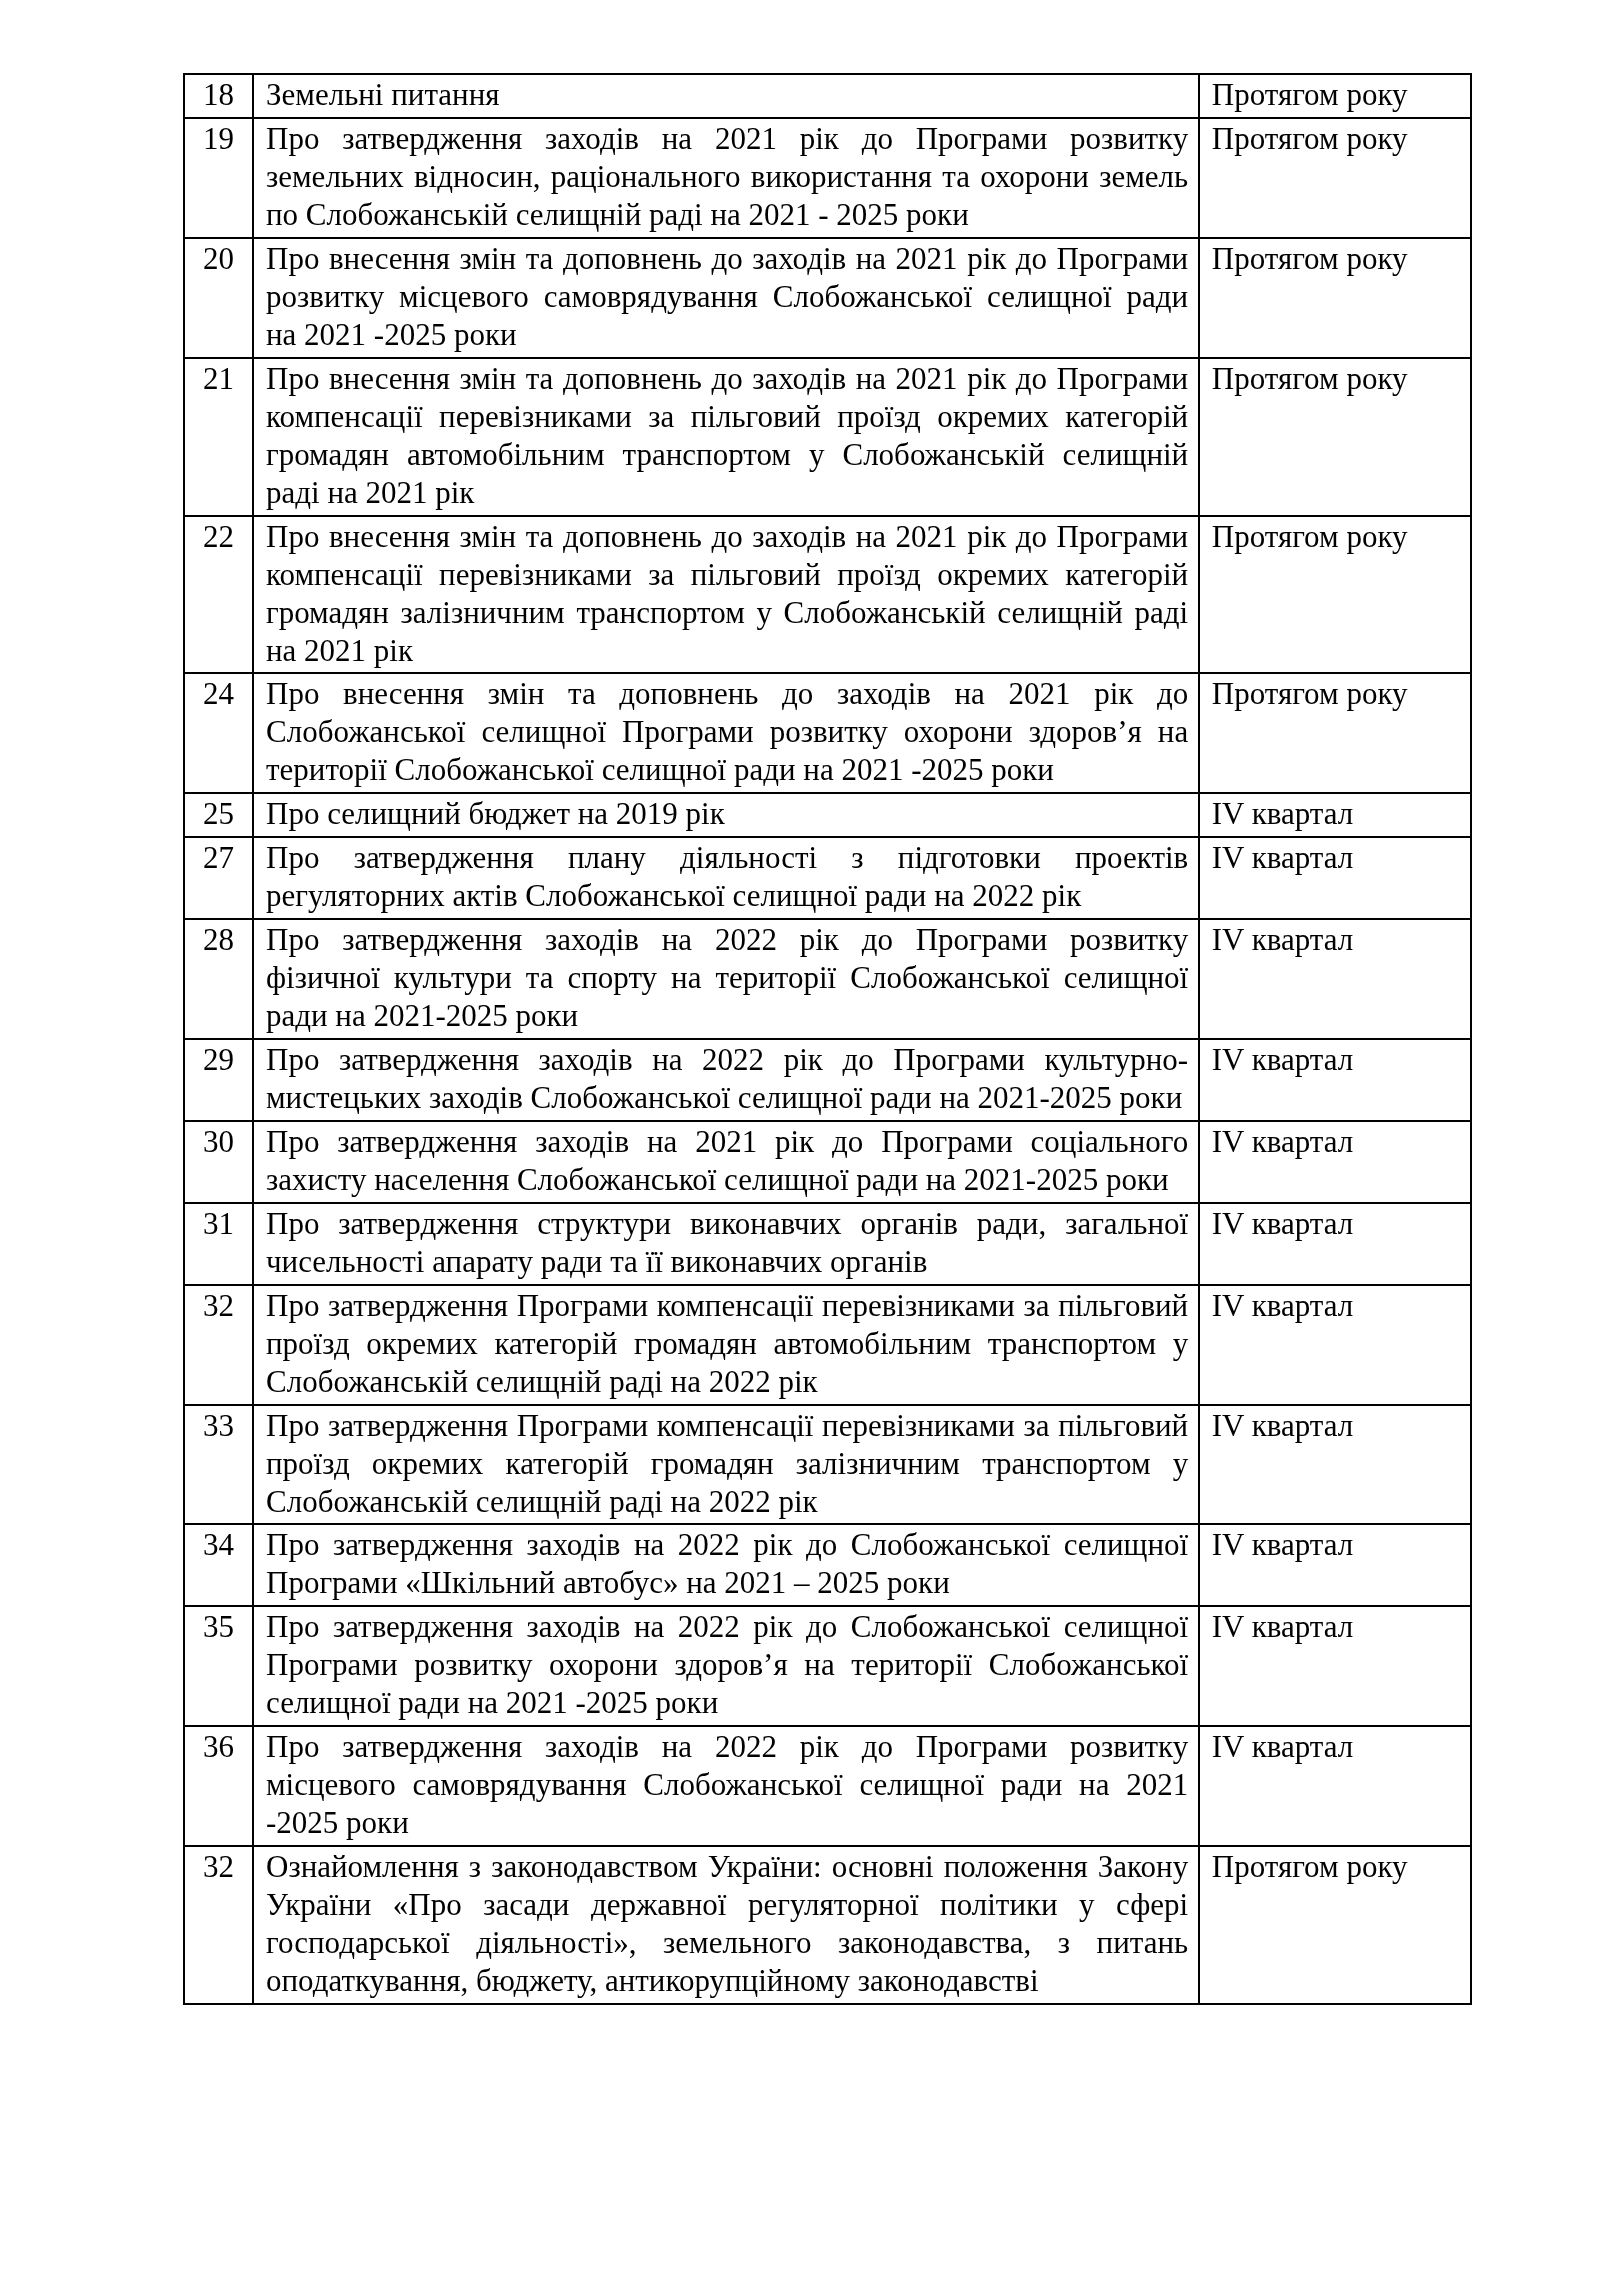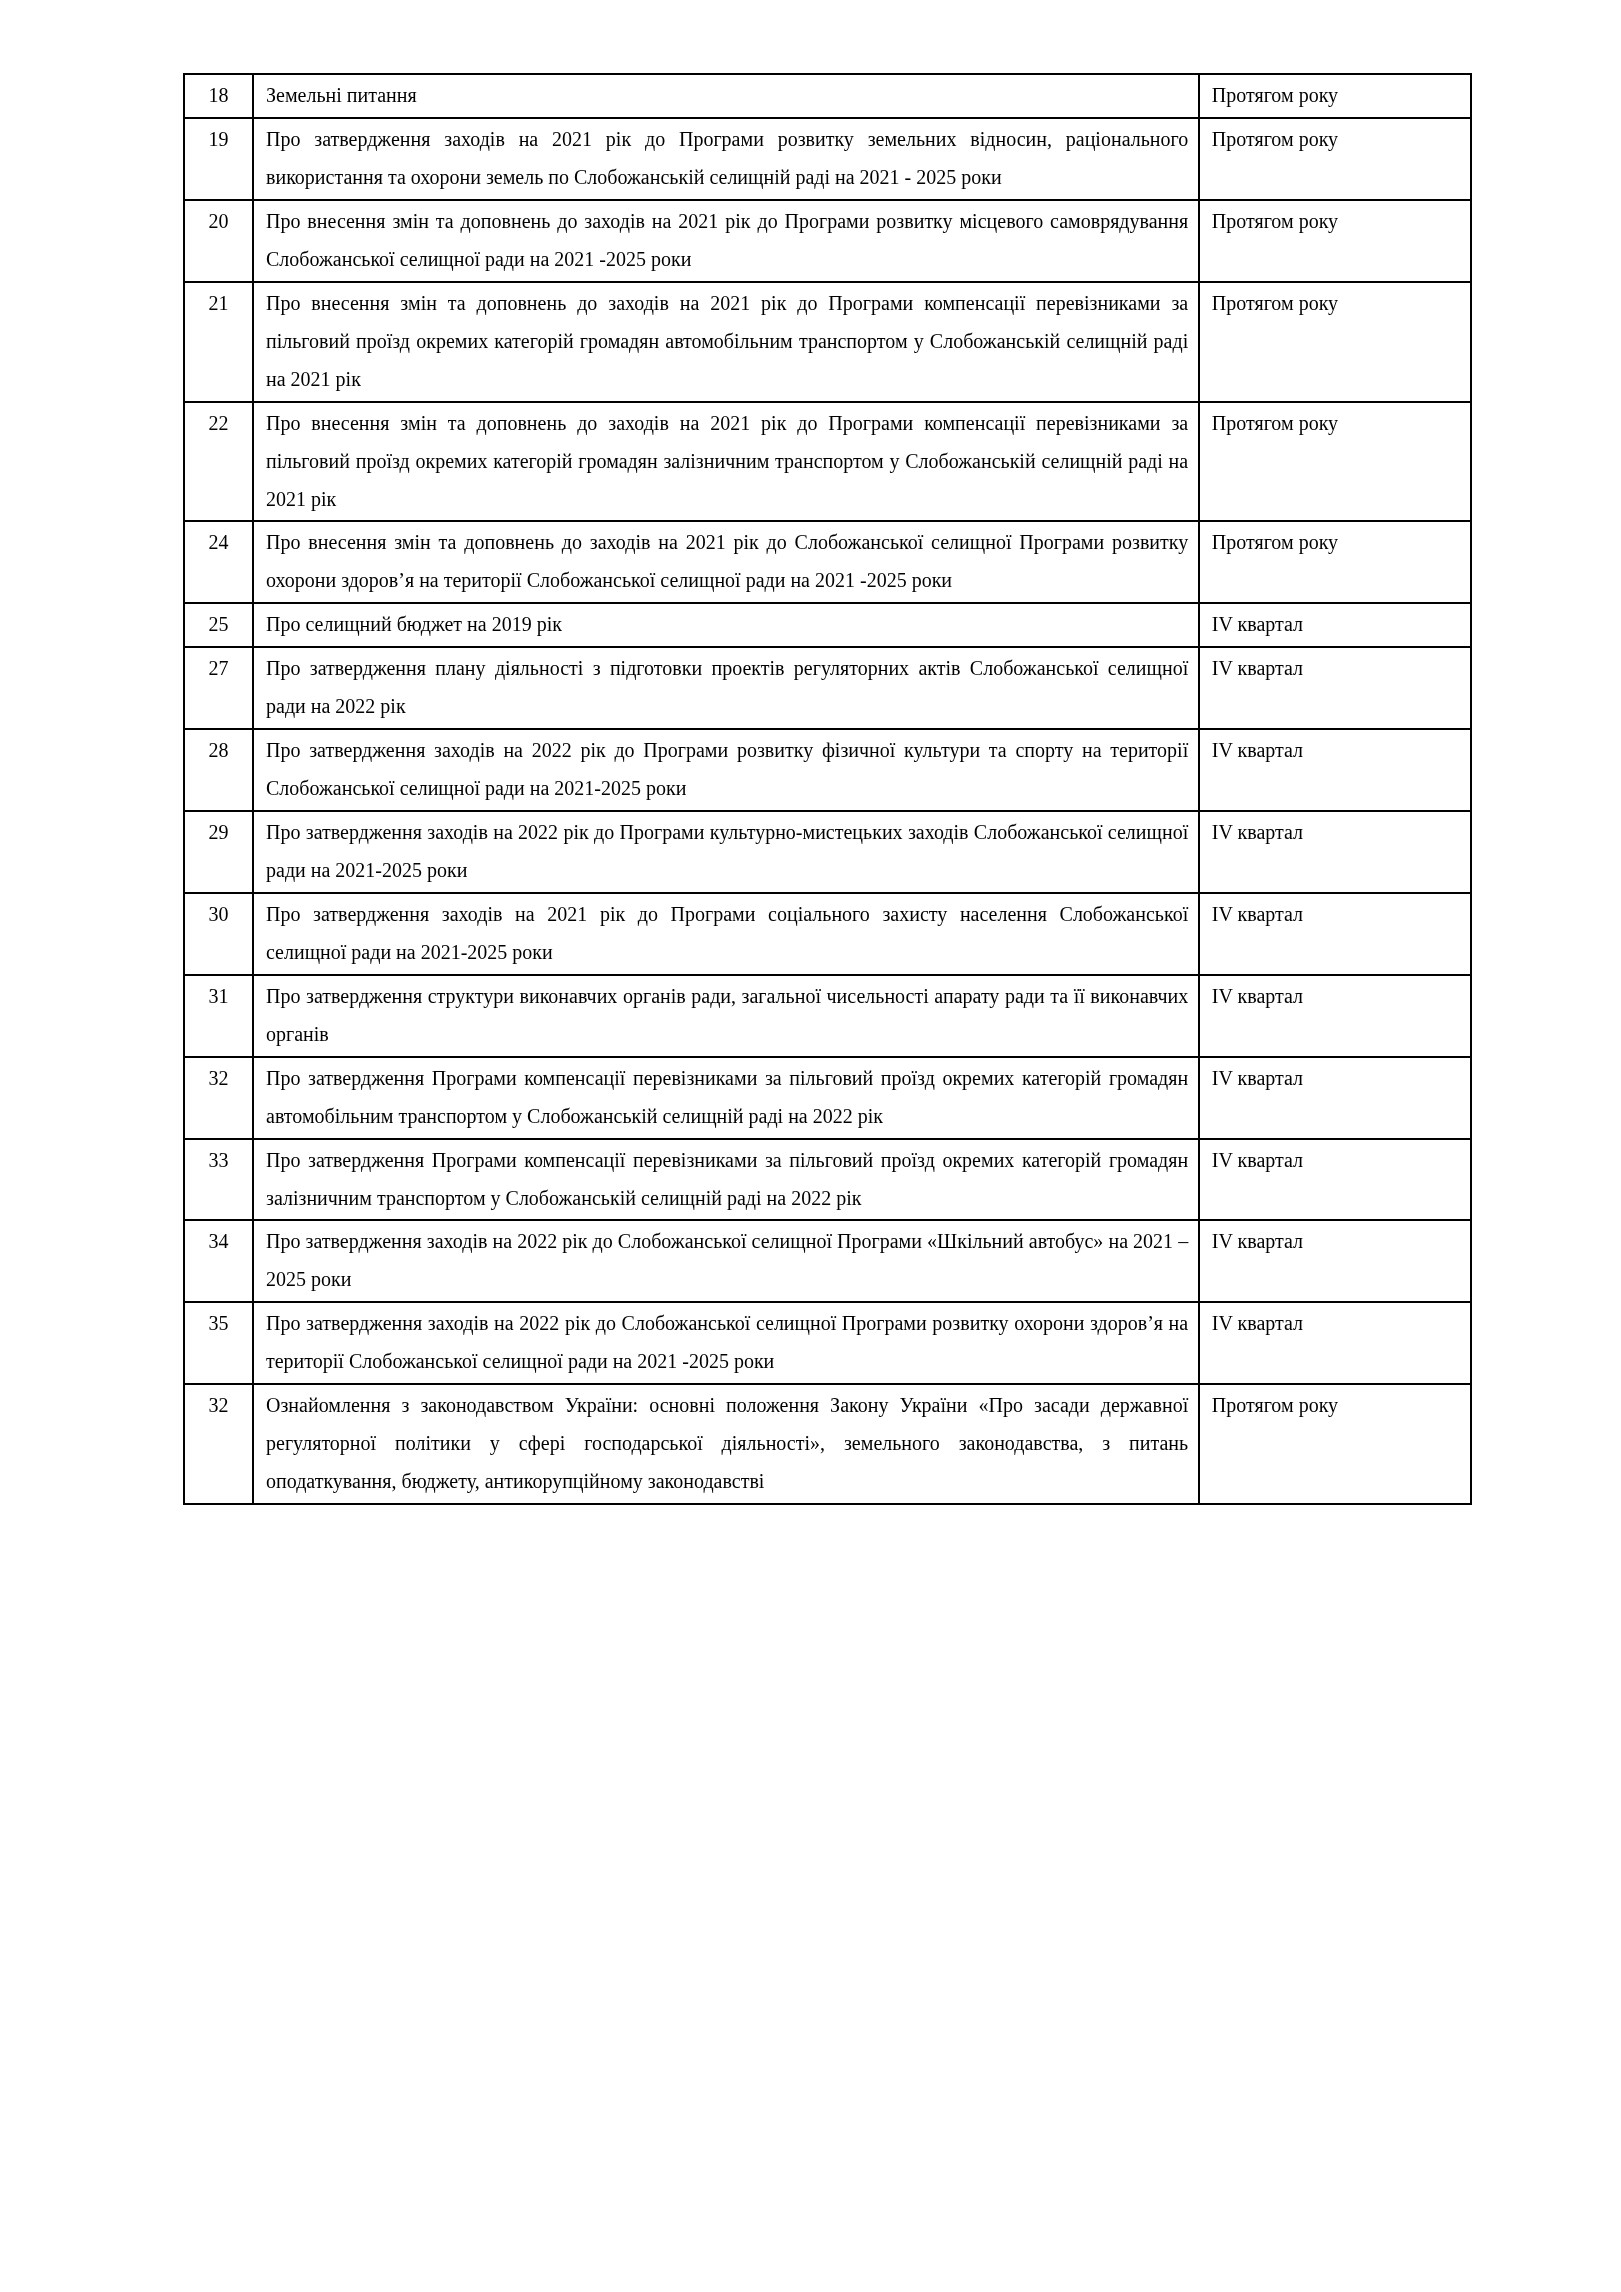--- a/index.html
+++ b/index.html
@@ -18,21 +18,21 @@
     position: absolute;
     left: 183px;
     top: 73px;
     width: 1287px;
     border-collapse: collapse;
     table-layout: fixed;
   }
   .doc-table td {
     border: 2px solid #000000;
     vertical-align: top;
-    font-size: 20px;
+    font-size: 31px;
     line-height: 38px;
     padding: 1px 5.9px 2.9px 5.9px;
     overflow: hidden;
   }
   .col-num   { width: 69px;  }
   .col-desc  { width: 946px; }
   .col-time  { width: 272px; }
   td.cell-num {
     text-align: center;
     padding-left: 2px;
@@ -150,20 +150,25 @@
     <td class="cell-desc">Про затвердження заходів на 2022 рік до Слобожанської селищної Програми «Шкільний автобус» на 2021 – 2025 роки</td>
     <td class="cell-time">IV квартал</td>
   </tr>
 
   <tr>
     <td class="cell-num">35</td>
     <td class="cell-desc">Про затвердження заходів на 2022 рік до Слобожанської селищної Програми розвитку охорони здоров’я на території Слобожанської селищної ради на 2021 -2025 роки</td>
     <td class="cell-time">IV квартал</td>
   </tr>
 
+  <tr>
+    <td class="cell-num">36</td>
+    <td class="cell-desc">Про затвердження заходів на 2022 рік до Програми розвитку місцевого самоврядування Слобожанської селищної ради на 2021 -2025 роки</td>
+    <td class="cell-time">IV квартал</td>
+  </tr>
 
   <tr>
     <td class="cell-num">32</td>
     <td class="cell-desc">Ознайомлення з законодавством України: основні положення Закону України «Про засади державної регуляторної політики у сфері господарської діяльності», земельного законодавства, з питань оподаткування, бюджету, антикорупційному законодавстві</td>
     <td class="cell-time">Протягом року</td>
   </tr>
 </tbody>
 </table>
 
 

